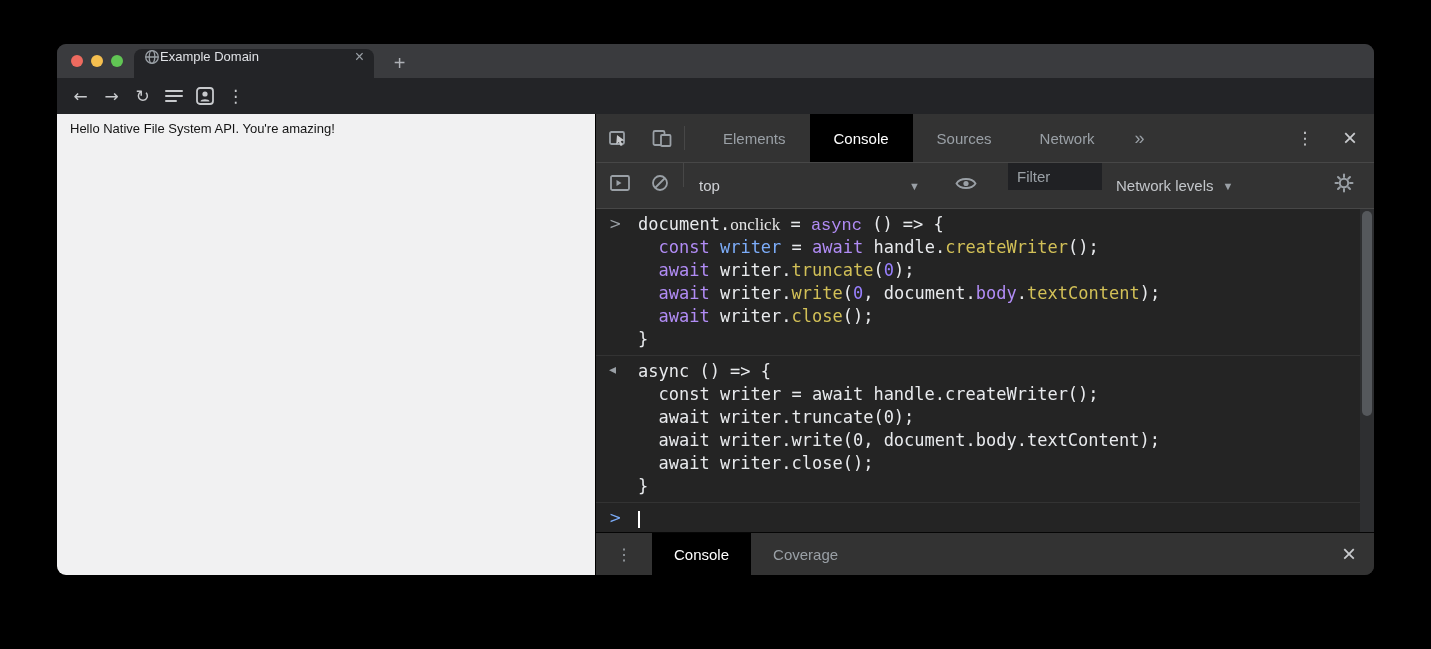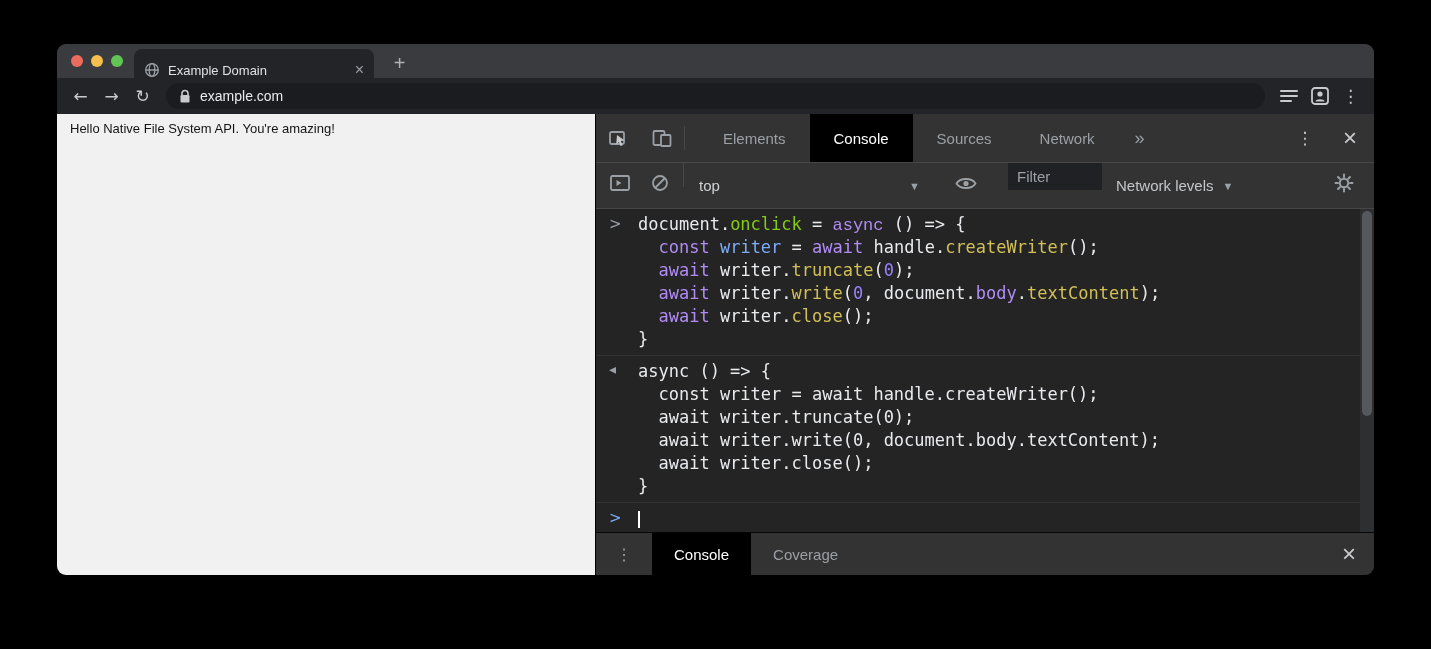--- a/index.html
+++ b/index.html
@@ -13,21 +13,21 @@
     border-radius:9px; overflow:hidden; display:flex; flex-direction:column;
     background:#242424;
   }
   
   .tabstrip{ height:34px; background:#3a3b3e; position:relative; flex:none; }
   .traffic{ position:absolute; left:14px; top:11px; display:flex; gap:8px; }
   .dot{ width:12px; height:12px; border-radius:50%; }
   .tab{
     position:absolute; left:77px; top:5px; width:240px; height:29px;
     background:#232427; border-radius:8px 8px 0 0;
-    display:flex; align-items:flex-end; padding:0 10px; gap:8px;
+    display:flex; align-items:flex-start; padding:0 10px; 
   }
   .tab-title{ color:#dfe1e5; font-size:13px; flex:1; white-space:nowrap; overflow:hidden; }
   .tab-close{ color:#9aa0a6; font-size:16px; line-height:1; cursor:default; }
   .newtab{
     position:absolute; left:329px; top:6px; width:27px; height:27px;
     display:flex; align-items:center; justify-content:center;
     color:#aeb1b6; font-size:20px; font-weight:400;
   }
   
   .toolbar{ height:36px; background:#232427; display:flex; align-items:center; padding:0 8px; flex:none; }
@@ -118,29 +118,20 @@
       <span class="tab-title">Example Domain</span>
       <span class="tab-close">×</span>
     </div>
     <div class="newtab">+</div>
   </div>
 
   <div class="toolbar">
     <span class="navbtn">←</span>
     <span class="navbtn">→</span>
     <span class="navbtn">↻</span>
-    <div class="urlbar">
-      <span style="display:flex;">
-        <svg width="12" height="15" viewBox="0 0 12 15">
-            <path d="M3 6 V4.5 a3 3 0 0 1 6 0 V6" fill="none" stroke="#c8cacd" stroke-width="1.6"></path>
-            <rect x="1.5" y="6" width="9" height="7.5" rx="1.2" fill="#c8cacd"></rect>
-          </svg>
-      </span>
-      <span class="url">example.com</span>
-    </div>
     <span class="navbtn">
       <svg width="18" height="14" viewBox="0 0 18 14">
           <g stroke="#c8cacd" stroke-width="2" stroke-linecap="round">
             <line x1="1" y1="2" x2="17" y2="2"></line>
             <line x1="1" y1="7" x2="17" y2="7"></line>
             <line x1="1" y1="12" x2="11" y2="12"></line>
           </g>
         </svg>
     </span>
     <span class="navbtn">
@@ -229,21 +220,21 @@
                 <line x1="14.2" y1="5.8" x2="16" y2="4"></line>
               </g>
             </svg>
         </span>
       </div>
 
       <div class="con-log">
         <div class="msg">
           <span class="marker">&gt;</span>
           <div>
-              <div class="code-line"><span style="color: rgb(232, 234, 237);">document.</span><span style="color: #84cc16;">onclick</span><span style="color: rgb(232, 234, 237);"> = </span><span style="color: rgb(177, 140, 245); font-family: Liberation Mono, monospace;">async</span><span style="color: rgb(232, 234, 237);"> () =&gt; {</span></div>
+              <div class="code-line"><span style="color: rgb(232, 234, 237);">document.</span><span style="color: #e5e5e5; font-family: Liberation Serif, serif;">onclick</span><span style="color: rgb(232, 234, 237);"> = </span><span style="color: rgb(177, 140, 245); font-family: Liberation Mono, monospace;">async</span><span style="color: rgb(232, 234, 237);"> () =&gt; {</span></div>
               <div class="code-line"><span style="color: rgb(232, 234, 237);">  </span><span style="color: rgb(177, 140, 245);">const</span><span style="color: rgb(232, 234, 237);"> </span><span style="color: rgb(124, 172, 248);">writer</span><span style="color: rgb(232, 234, 237);"> = </span><span style="color: rgb(177, 140, 245);">await</span><span style="color: rgb(232, 234, 237);"> handle.</span><span style="color: rgb(210, 192, 87);">createWriter</span><span style="color: rgb(232, 234, 237);">();</span></div>
               <div class="code-line"><span style="color: rgb(232, 234, 237);">  </span><span style="color: rgb(177, 140, 245);">await</span><span style="color: rgb(232, 234, 237);"> writer.</span><span style="color: rgb(210, 192, 87);">truncate</span><span style="color: rgb(232, 234, 237);">(</span><span style="color: rgb(153, 128, 255);">0</span><span style="color: rgb(232, 234, 237);">);</span></div>
               <div class="code-line"><span style="color: rgb(232, 234, 237);">  </span><span style="color: rgb(177, 140, 245);">await</span><span style="color: rgb(232, 234, 237);"> writer.</span><span style="color: rgb(210, 192, 87);">write</span><span style="color: rgb(232, 234, 237);">(</span><span style="color: rgb(153, 128, 255);">0</span><span style="color: rgb(232, 234, 237);">, document.</span><span style="color: rgb(177, 140, 245);">body</span><span style="color: rgb(232, 234, 237);">.</span><span style="color: rgb(210, 192, 87);">textContent</span><span style="color: rgb(232, 234, 237);">);</span></div>
               <div class="code-line"><span style="color: rgb(232, 234, 237);">  </span><span style="color: rgb(177, 140, 245);">await</span><span style="color: rgb(232, 234, 237);"> writer.</span><span style="color: rgb(210, 192, 87);">close</span><span style="color: rgb(232, 234, 237);">();</span></div>
               <div class="code-line"><span style="color: rgb(232, 234, 237);">}</span></div>
             </div>
         </div>
         <div class="msg result">
           <span class="marker">◂</span>
           <div>

